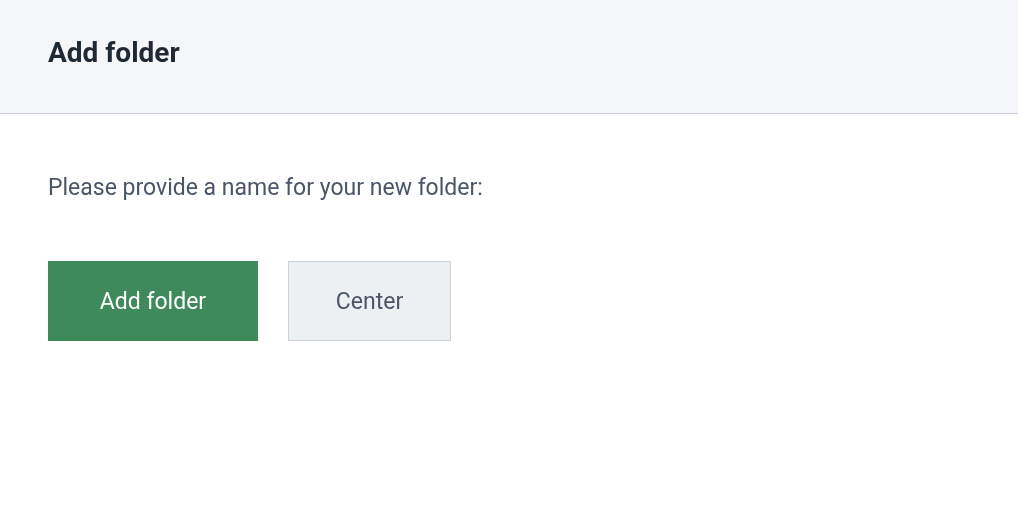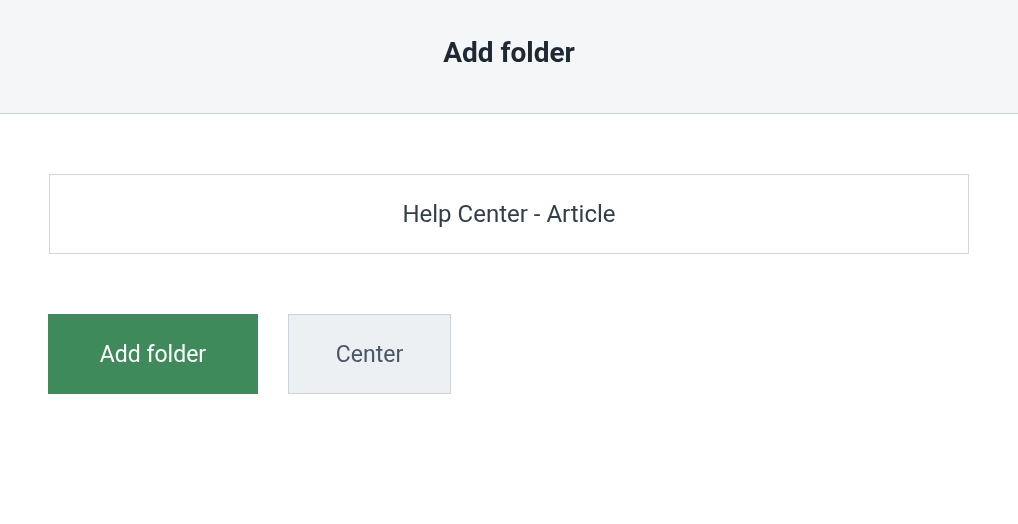--- a/index.html
+++ b/index.html
@@ -1,19 +1,18 @@
 <!DOCTYPE html>
 <html><head>
   <meta charset="utf-8">
   <style>
     * {
       box-sizing: border-box;
       margin: 0;
       padding: 0;
-      text-align: center;
     }
     body {
       font-family: -apple-system, BlinkMacSystemFont, "Segoe UI", Roboto, Helvetica, Arial, sans-serif;
       width: 1018px;
       height: 524px;
       background: #ffffff;
     }
     .header {
       background: #f4f6f8;
       border-bottom: 1px solid #cbd2d9;
@@ -72,18 +71,18 @@
     }
   </style>
 </head>
 <body>
 
 <div class="header">
   <h1 class="header-title">Add folder</h1>
 </div>
 
 <div class="content">
-  <input type="text" class="folder-input" value="Help Center - Article" style="">
+  <label class="prompt-label">Please provide a name for your new folder:</label>
   <div class="button-row">
     <button class="btn btn-primary">Add folder</button>
     <button class="btn btn-secondary">Center</button>
   </div>
 </div>
 
 </body></html>

